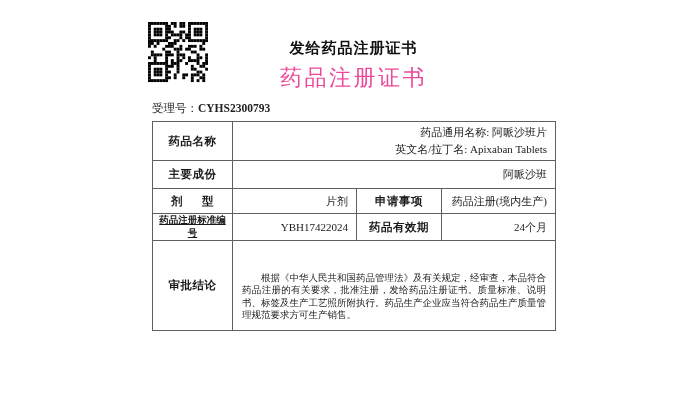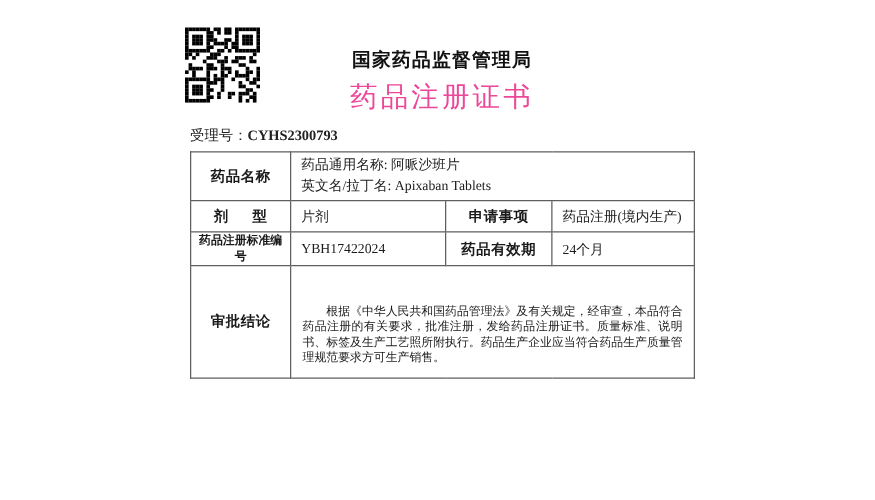--- a/index.html
+++ b/index.html
@@ -26,23 +26,23 @@
   table.cert{
     position:absolute;left:152px;top:121px;width:403px;
     border-collapse:collapse;table-layout:fixed;background:#fff;
   }
   table.cert td{
     border:1px solid #5f5f5f;vertical-align:middle;color:#1a1a1a;
     overflow:hidden;
   }
   td.lbl{font-weight:bold;text-align:center;font-size:11.5px;letter-spacing:0.5px;padding:0 2px;}
   td.lbl .spread{display:block;text-align:justify;text-align-last:justify;padding:0 16px;}
-  td.lbl.small{font-size:9.5px;letter-spacing:0;}
+  td.lbl.small{font-size:9.5px;letter-spacing:0;text-decoration:underline;}
   td.lbl.midsmall{font-size:10px;letter-spacing:0;}
-  td.val{font-size:11px;padding:2px 8px;text-align:left;}
+  td.val{font-size:11px;padding:2px 8px;text-align:right;}
   td.val .line{line-height:17px;}
   td.approval-cell{padding:4px 9px;}
   .approval{
     font-size:9.5px;line-height:12.5px;text-align:justify;text-indent:2em;color:#1a1a1a;margin-top:22px;
   }
 </style>
 </head>
 <body>
 
 <div class="page">
@@ -267,21 +267,21 @@
         <rect x="8.71" y="58.10" width="2.96" height="2.96"></rect>
         <rect x="11.62" y="58.10" width="2.96" height="2.96"></rect>
         <rect x="14.52" y="58.10" width="2.96" height="2.96"></rect>
         <rect x="17.43" y="58.10" width="2.96" height="2.96"></rect>
         <rect x="43.57" y="58.10" width="2.96" height="2.96"></rect>
         <rect x="49.38" y="58.10" width="2.96" height="2.96"></rect>
         <rect x="55.19" y="58.10" width="2.96" height="2.96"></rect>
       </svg>
   </div>
 
-  <div class="org">国家药品监督管理局</div>
+  <div class="org">发给药品注册证书</div>
   <div class="title">药品注册证书</div>
 
   <div class="meta">
     <span><span>受理号：</span><span class="num">CYHS2300793</span></span>
   </div>
 
   <table class="cert">
     <colgroup>
       <col style="width:80px">
         <col style="width:124px">
@@ -289,20 +289,24 @@
         <col style="width:114px">
     </colgroup>
     <tbody>
         <tr style="height:39px">
       <td class="lbl">药品名称</td>
       <td class="val" colspan="3">
         <div class="line">药品通用名称: 阿哌沙班片</div>
         <div class="line">英文名/拉丁名: Apixaban Tablets</div>
       </td>
     </tr>
+    <tr style="height:28px">
+      <td class="lbl">主要成份</td>
+      <td class="val" colspan="3">阿哌沙班</td>
+    </tr>
     <tr style="height:25px">
       <td class="lbl">
             <span class="spread">剂型</span>
           </td>
       <td class="val">片剂</td>
       <td class="lbl">申请事项</td>
       <td class="val">药品注册(境内生产)</td>
     </tr>
     <tr style="height:25px">
       <td class="lbl small">药品注册标准编号</td>

